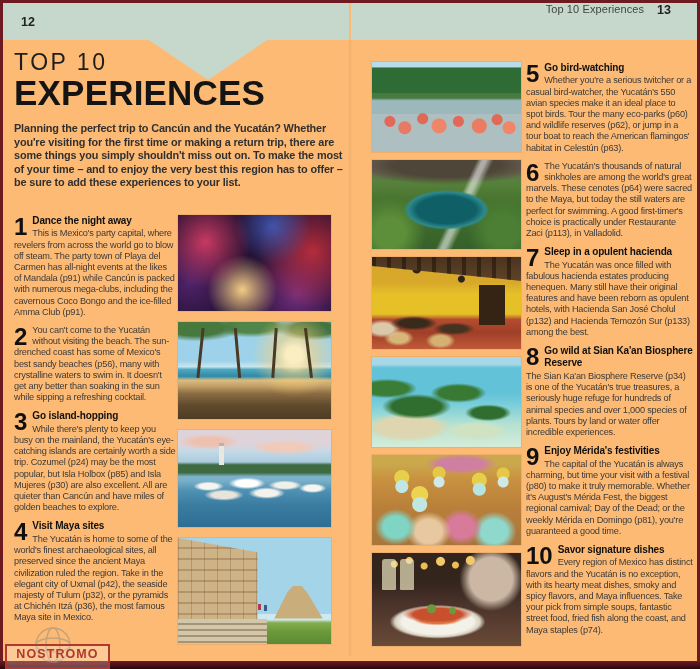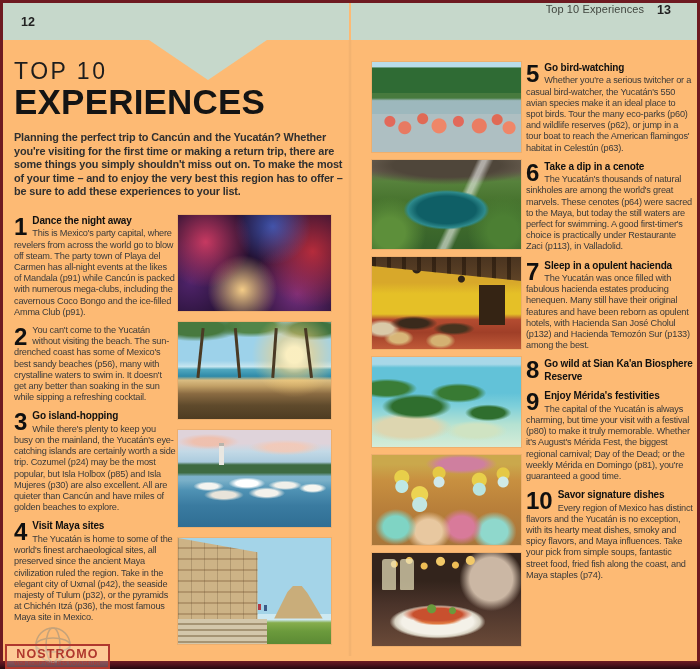--- a/index.html
+++ b/index.html
@@ -10,21 +10,21 @@
   .hbar{position:absolute;top:0;height:37px;background:#c6d8cb;}
   .hbar.left{left:0;width:346px;}
   .hbar.right{left:348px;width:346px;}
   .notch{position:absolute;left:146px;top:37px;width:0;height:0;border-left:59px solid transparent;border-right:59px solid transparent;border-top:40px solid #c6d8cb;}
   .hdr-left{position:absolute;left:18px;top:0;height:37px;display:flex;align-items:center;gap:11px;z-index:2;}
   .hdr-right{position:absolute;right:26px;top:0;height:37px;display:flex;align-items:flex-start;gap:13px;z-index:2;}
   .pagenum{font-size:12.5px;font-weight:700;color:#222;}
   .hdr-title{font-size:11px;color:#41463f;letter-spacing:0.1px;}
   .fold{position:absolute;left:345px;top:37px;width:4px;height:616px;background:linear-gradient(90deg,rgba(0,0,0,0) 0%,rgba(0,0,0,0.05) 50%,rgba(0,0,0,0) 100%);}
   
-  .titleblock{position:absolute;left:11px;top:56px;width:336px;}
+  .titleblock{position:absolute;left:11px;top:47px;width:336px;}
   .kicker{font-size:23px;font-weight:400;letter-spacing:2.5px;color:#1d1d1d;line-height:24px;}
   .main-title{font-size:35px;font-weight:800;letter-spacing:0.2px;color:#141414;line-height:36px;margin-top:1px;}
   .intro{margin-top:11px;font-size:10.9px;font-weight:700;color:#303030;line-height:13.6px;letter-spacing:-0.15px;}
   
   .colL{position:absolute;left:11px;top:212px;width:162px;}
   .colR{position:absolute;left:523px;top:59px;width:168px;}
   .item{clear:both;margin-bottom:7px;}
   .item .num{float:left;font-size:24px;font-weight:800;line-height:20px;padding:2px 5px 0 0;color:#101010;}
   .item h3{margin:0;font-size:10px;line-height:12.4px;font-weight:700;color:#101010;letter-spacing:-0.15px;}
   .item p{margin:1px 0 0 0;font-size:9.2px;line-height:11.2px;color:#3a3a3a;letter-spacing:-0.2px;}
@@ -230,31 +230,31 @@
     </div>
 
     <div class="colR">
       <div class="item">
         <span class="num">5</span>
         <h3>Go bird-watching</h3>
         <p>Whether you're a serious twitcher or a casual bird-watcher, the Yucatán's 550 avian species make it an ideal place to spot birds. Tour the many eco-parks (p60) and wildlife reserves (p62), or jump in a tour boat to reach the American flamingos' habitat in Celestún (p63).</p>
       </div>
       <div class="item">
         <span class="num">6</span>
-        <h3>Take a dip in a cenote</h3>
         <p>The Yucatán's thousands of natural sinkholes are among the world's great marvels. These cenotes (p64) were sacred to the Maya, but today the still waters are perfect for swimming. A good first-timer's choice is practically under Restaurante Zaci (p113), in Valladolid.</p>
       </div>
       <div class="item">
         <span class="num">7</span>
         <h3>Sleep in a opulent hacienda</h3>
         <p>The Yucatán was once filled with fabulous hacienda estates producing henequen. Many still have their original features and have been reborn as opulent hotels, with Hacienda San José Cholul (p132) and Hacienda Temozón Sur (p133) among the best.</p>
       </div>
       <div class="item">
         <span class="num">8</span>
         <h3>Go wild at Sian Ka'an Biosphere Reserve</h3>
+        <p>The Sian Ka'an Biosphere Reserve (p34) is one of the Yucatán's true treasures, a seriously huge refuge for hundreds of animal species and over 1,000 species of plants. Tours by land or water offer incredible experiences.</p>
       </div>
       <div class="item">
         <span class="num">9</span>
         <h3>Enjoy Mérida's festivities</h3>
         <p>The capital of the Yucatán is always charming, but time your visit with a festival (p80) to make it truly memorable. Whether it's August's Mérida Fest, the biggest regional carnival; Day of the Dead; or the weekly Mérida en Domingo (p81), you're guaranteed a good time.</p>
       </div>
       <div class="item">
         <span class="num">10</span>
         <h3>Savor signature dishes</h3>
         <p>Every region of Mexico has distinct flavors and the Yucatán is no exception, with its hearty meat dishes, smoky and spicy flavors, and Maya influences. Take your pick from simple soups, fantastic street food, fried fish along the coast, and Maya staples (p74).</p>

